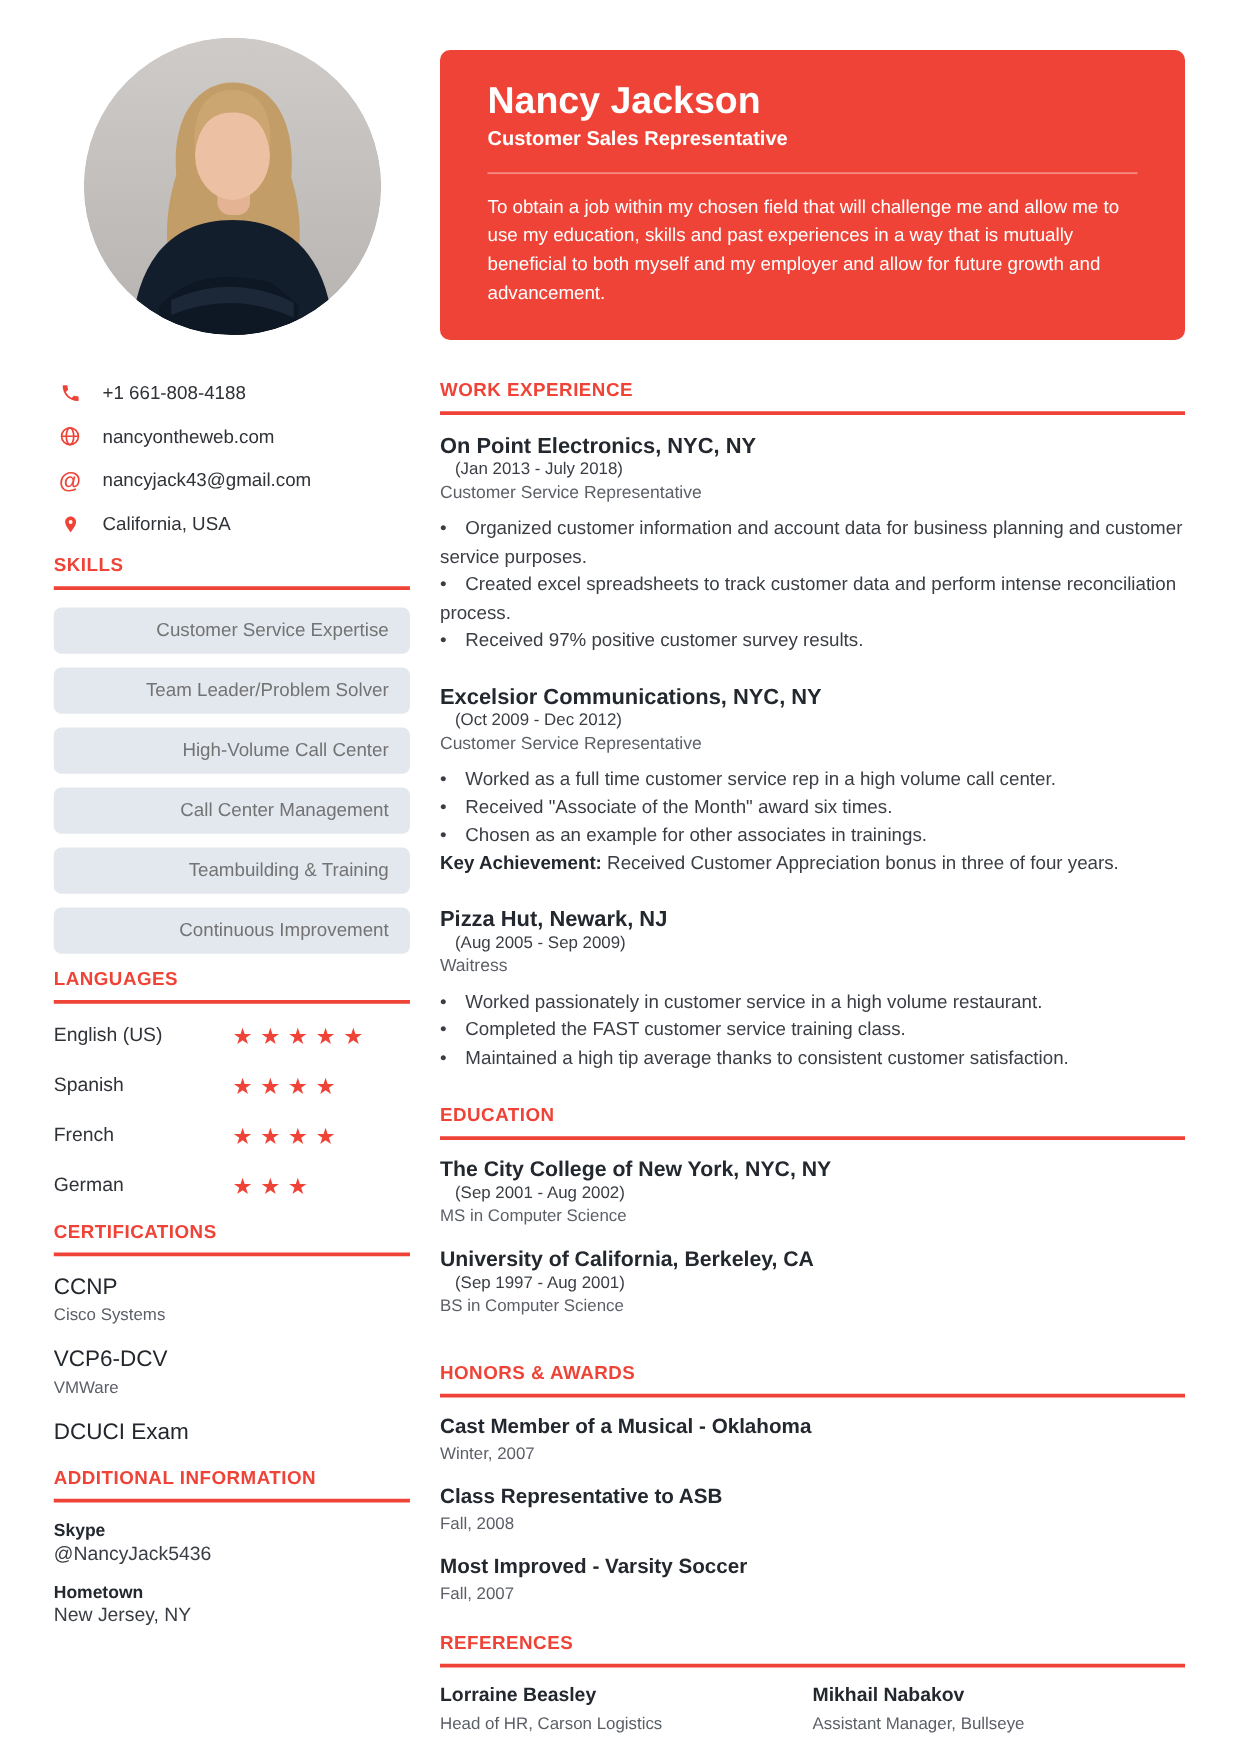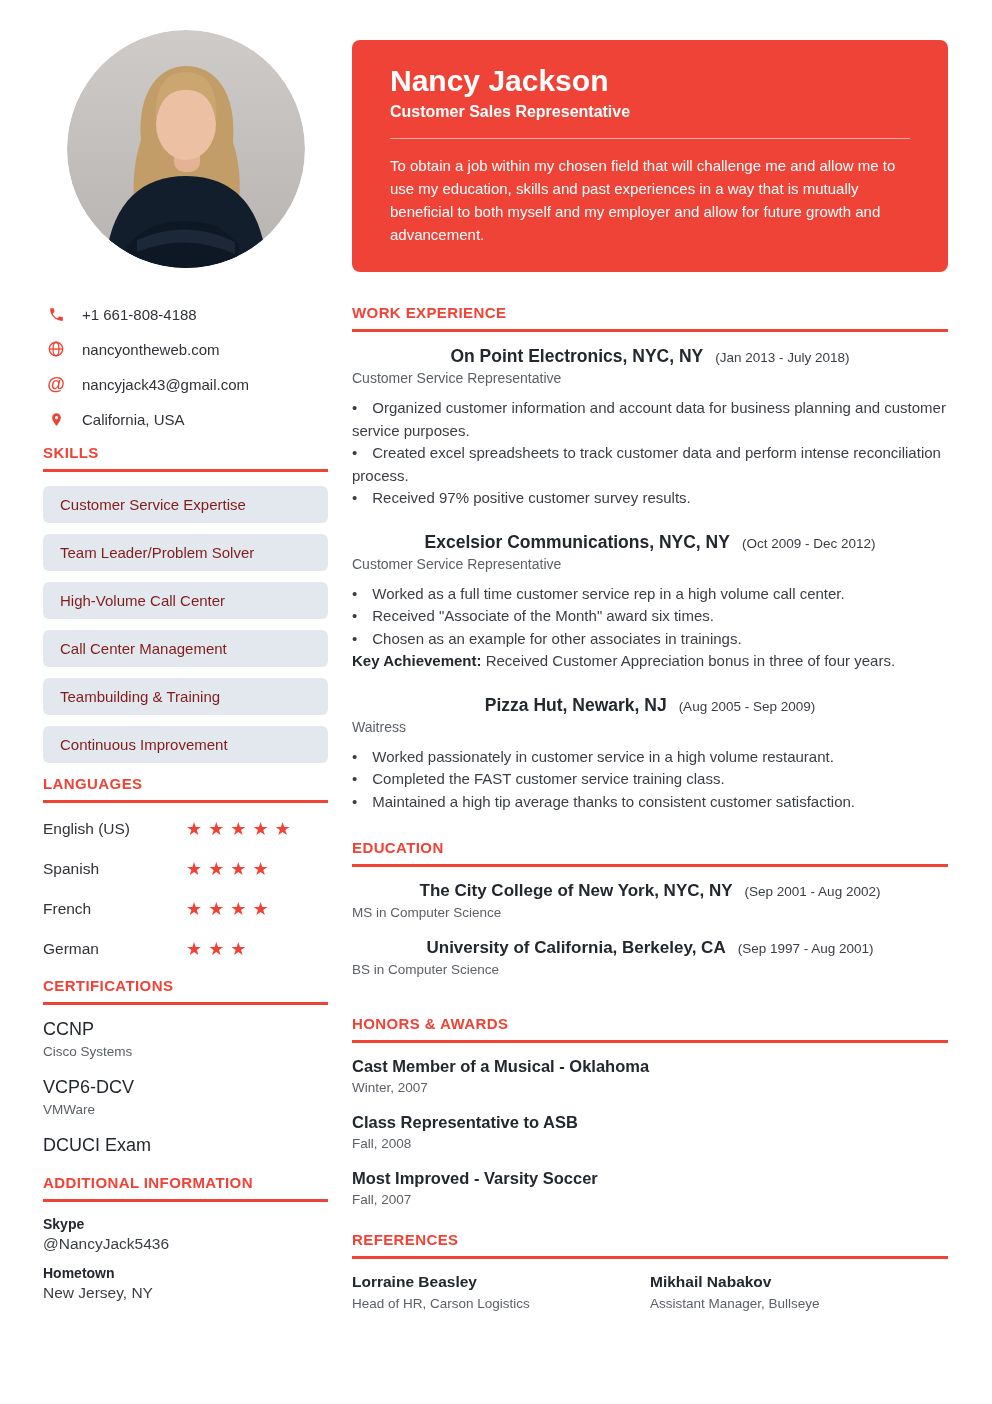--- a/index.html
+++ b/index.html
@@ -34,21 +34,21 @@
   .sec-head{
     font-size:15px; font-weight:bold; letter-spacing:.4px;
     color:var(--accent); text-transform:uppercase;
     padding-bottom:8px; border-bottom:3px solid var(--accent);
   }
   .sidebar .sec-head{ margin-top:12px; margin-bottom:14px; }
 
   .pill{
     background:var(--pill); border-radius:6px;
     padding:10px 17px; margin-bottom:11px;
-    font-size:15px; color:#7f1d1d;
+    font-size:15px; color:#737373;text-align:right;
   }
 
   .lang-head{ margin-top:30px; margin-bottom:20px; }
   .lang-row{ display:flex; align-items:center; margin-bottom:16px; min-height:24px; }
   .lang-name{ width:143px; font-size:15.5px; color:#2F3237; }
   .lang-stars{ font-size:18px; letter-spacing:6px; color:var(--accent); line-height:1; }
 
   .cert-head{ margin-top:20px; margin-bottom:16px; }
   .cert-item{ margin-bottom:18px; }
   .cert-name{ font-size:18px; font-weight:normal; color:var(--dark); }
@@ -66,21 +66,21 @@
   }
   .header-name{ font-size:30px; font-weight:bold; line-height:34px; }
   .header-title{ font-size:16px; font-weight:bold; margin-top:5px; }
   .header-divider{ border:none; border-top:1px solid rgba(255,255,255,.55); margin:17px 0 15px; }
   .header-objective{ font-size:15px; line-height:23px; }
 
   .main .sec-head{ margin-bottom:14px; }
   .work-head{ margin-top:32px; }
 
   .job{ margin-bottom:22px; }
-  .row-top{ display:flex; justify-content:center; align-items:baseline; }
+  .row-top{ display:flex; justify-content:center; align-items:baseline;flex-direction:column; }
   .job-company{ font-size:17.5px; font-weight:bold; color:var(--dark); }
   .job-date{ font-size:13.5px; color:var(--body); white-space:nowrap; padding-left:12px; }
   .job-role{ font-size:14px; color:var(--muted); margin-top:3px; margin-bottom:11px; }
   .bullet{ font-size:15px; line-height:22.5px; color:var(--body); }
   .bullet::before{ content:"\2022"; margin-right:15px; }
   .achv{ font-size:15px; line-height:22.5px; color:var(--body); }
   .achv-label{ font-weight:bold; color:var(--dark); }
 
   .edu-head{ margin-top:26px; }
   .school{ margin-bottom:18px; }

